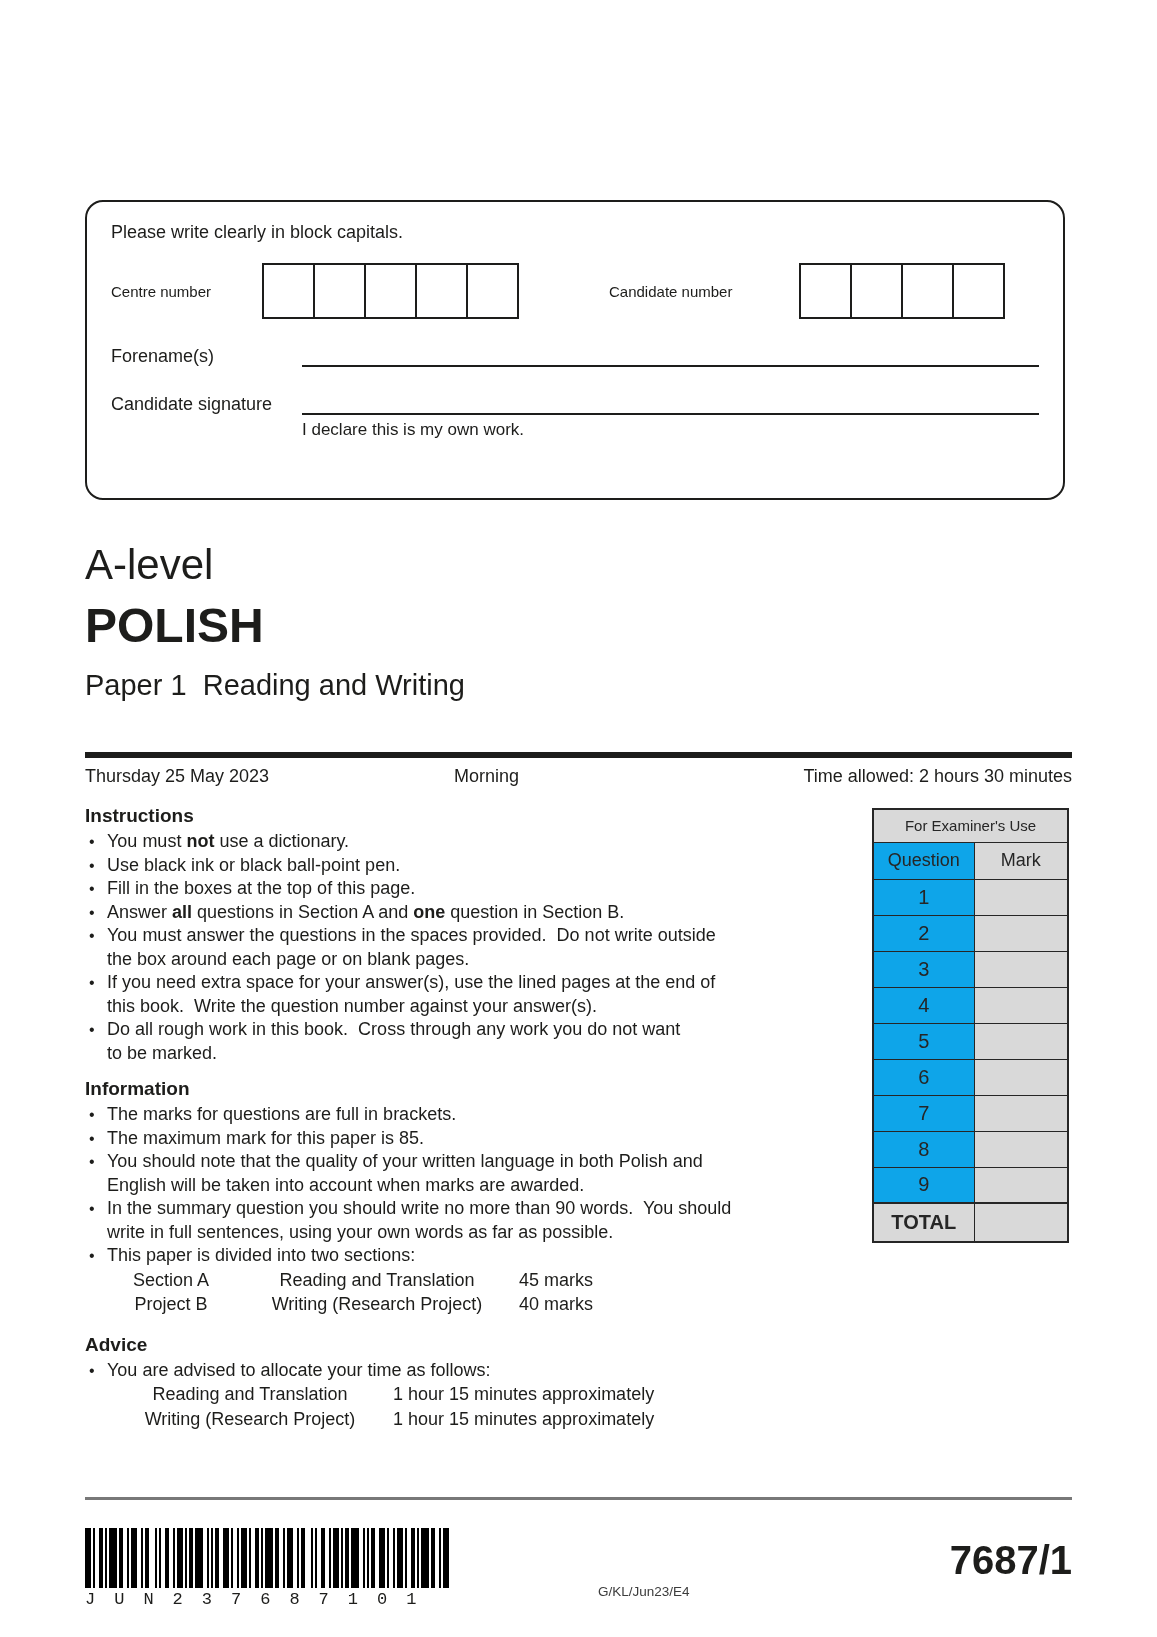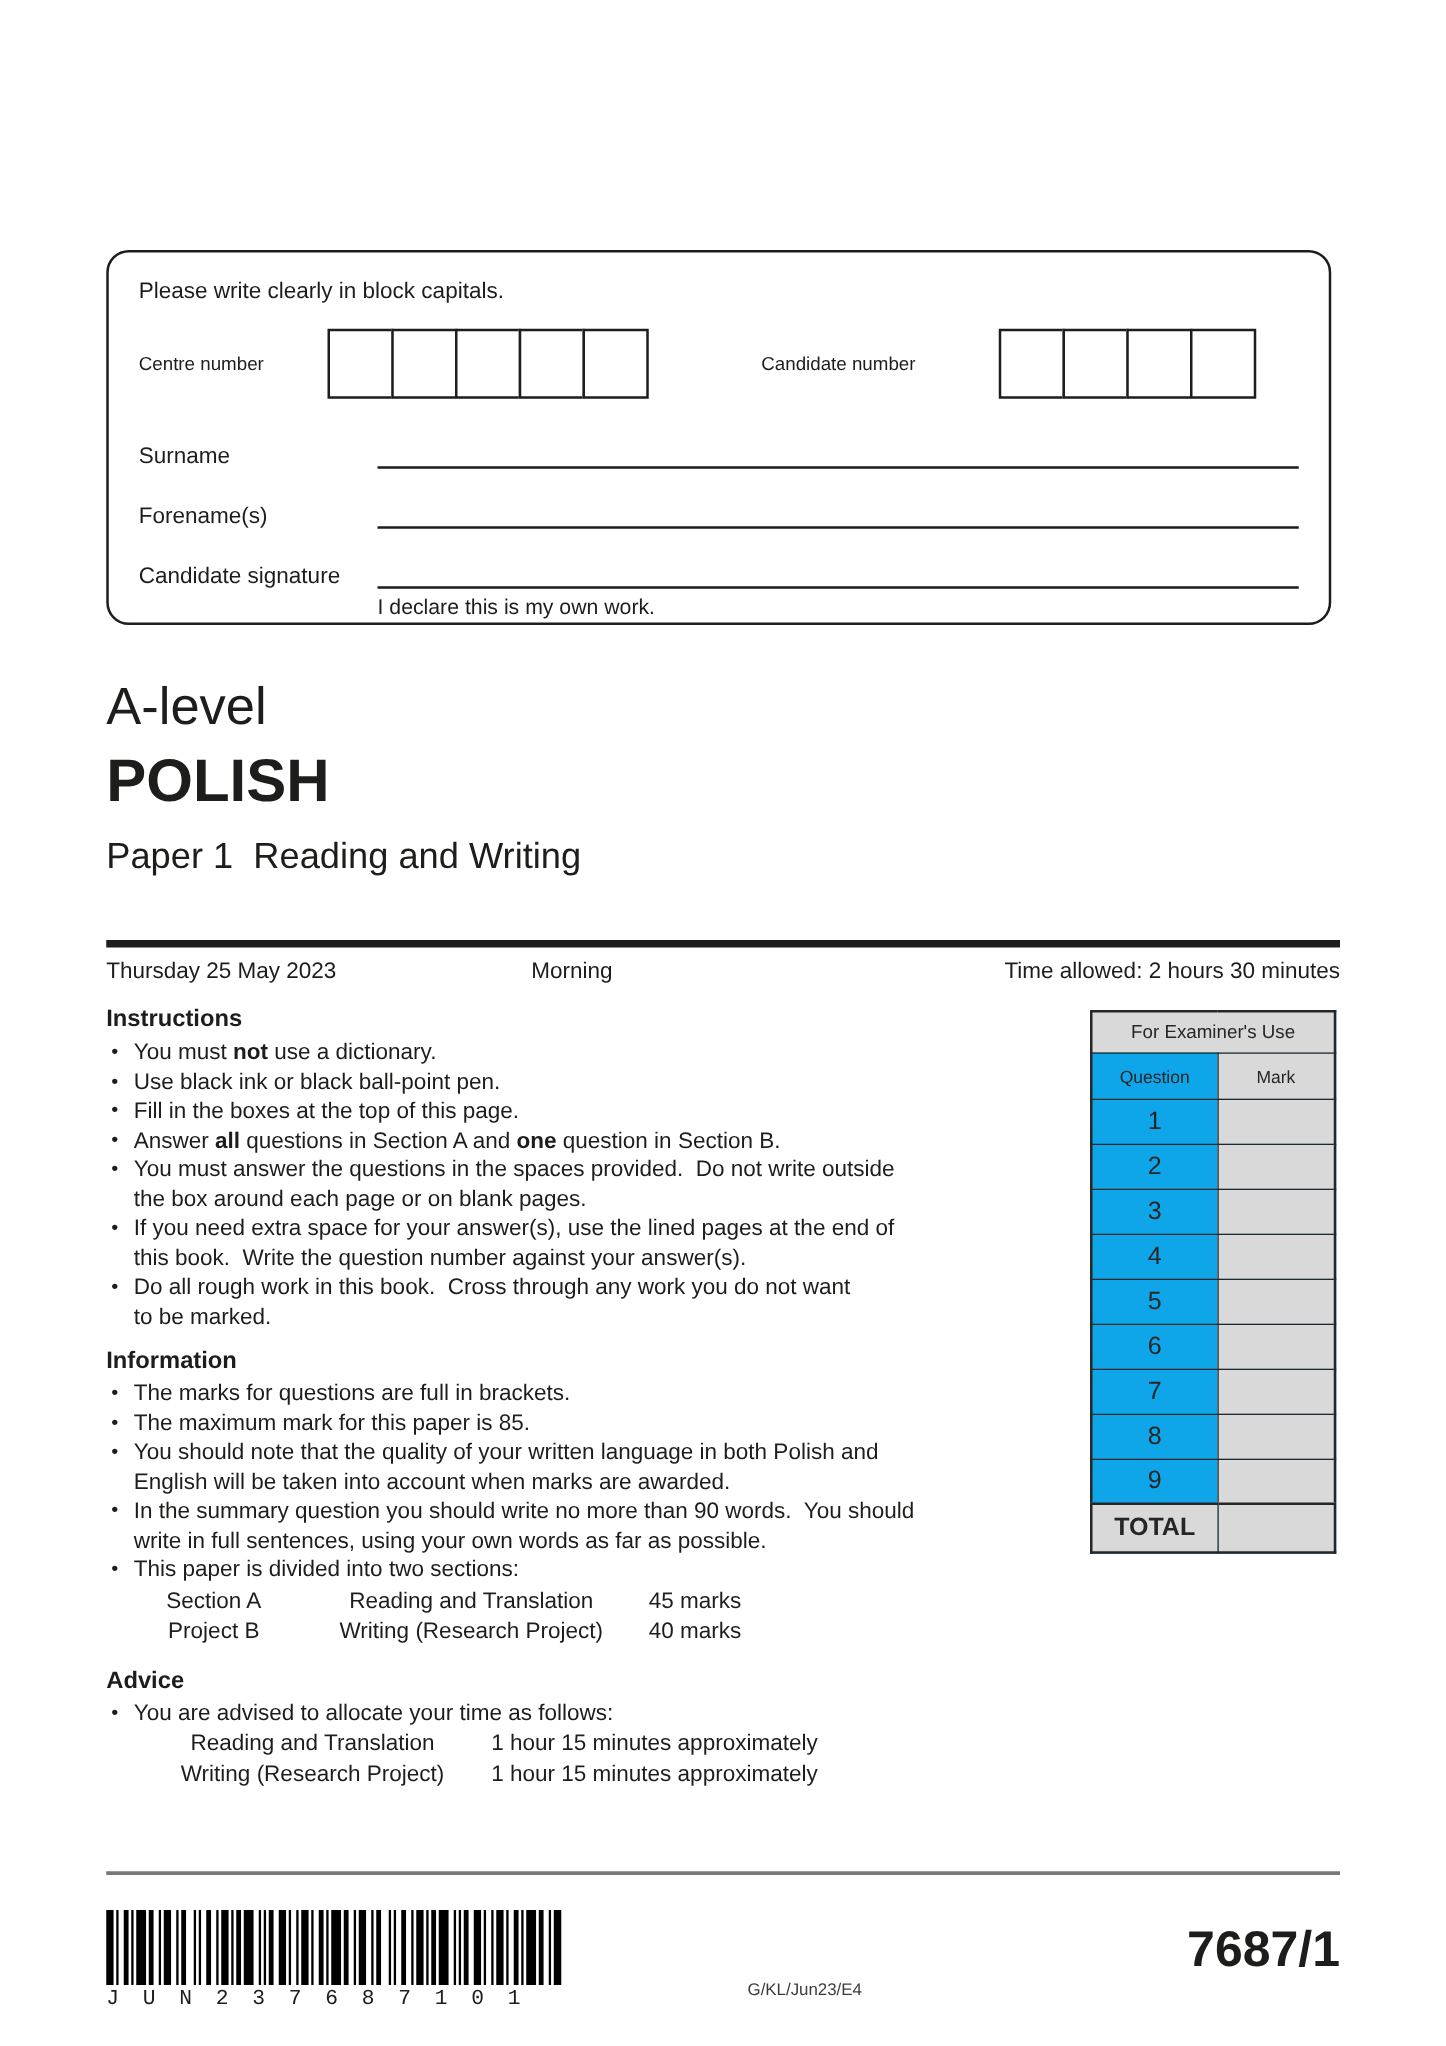--- a/index.html
+++ b/index.html
@@ -33,21 +33,21 @@
   .write-line{ flex:1; border-bottom:2.5px solid var(--ink); height:24px; }
   .declaration{ margin-left:191px; margin-top:5px; font-size:17px; }
   
   .qualification{ position:absolute; left:85px; top:544px; font-size:42px; font-weight:400; line-height:1; }
   .subject{ position:absolute; left:85px; top:602px; font-size:48px; font-weight:700; line-height:1; }
   .paper-title{ position:absolute; left:85px; top:670px; font-size:29px; font-weight:400; line-height:1.1; white-space:pre-wrap; }
   .rule-thick{ position:absolute; left:85px; top:752px; width:987px; height:6px; background:var(--ink); }
   
   .exam-row{ position:absolute; left:85px; top:766px; width:987px; display:flex; font-size:18px; line-height:1.2; }
   .exam-date{ width:340px; }
-  .exam-session{ width:190px; }
+  .exam-session{ width:190px;margin-left:29px; }
   .exam-time{ margin-left:auto; white-space:pre-wrap; }
   
   .content{ position:absolute; left:85px; top:804px; width:987px; }
   .left-col{ width:752px; }
   .sec-heading{ font-size:19px; font-weight:700; line-height:24px; }
   .sec-heading.mt1{ margin-top:12px; }
   .sec-heading.mt2{ margin-top:16px; }
   ul.bullets{ list-style:none; margin-top:2px; }
   .bullet-item{ position:relative; padding-left:22px; font-size:18px; line-height:23.5px; }
   .marker{ position:absolute; left:4px; top:0; font-size:16px; }
@@ -56,21 +56,21 @@
   .sub-rows{ margin-left:22px;text-align:center; }
   .sec-row{ display:flex; font-size:18px; line-height:24.5px; white-space:pre-wrap; }
   .sec-name{ width:128px; }
   .sec-desc{ width:284px; }
   .adv-activity{ width:286px; }
   
   .examiner{ position:absolute; left:787px; top:4px; }
   table.ex-table{ border-collapse:collapse; border:2.5px solid #262626; background:#0ea5e9; }
   .ex-table th,.ex-table td{ border:1.5px solid #262626; text-align:center; color:#262626; }
   .ex-title-cell{ height:33px; font-size:15px; font-weight:400; background:var(--shade); }
-  .ex-colhead{ height:37px; font-size:14px; font-weight:400; }
+  .ex-colhead{ height:37px; font-size:18px; font-weight:400; }
   .ex-table .q{ width:101px; }
   .ex-table .m{ width:94px; }
   .ex-table td.q{ height:36px; font-size:20px; }
   .shade{ background:var(--shade); }
   .total-row td{ border-top:2.5px solid #262626; height:39px; font-size:17px; font-weight:700; }
   
   .footer-rule{ position:absolute; left:85px; top:1497px; width:987px; height:3px; background:var(--rule); }
   .barcode{ position:absolute; left:85px; top:1528px; }
   .barcode-bars{ font-size:0; height:60px; }
   .barcode-bars span{ display:inline-block; height:60px; }
@@ -98,24 +98,20 @@
           <div class="num-box"></div>
         </div>
       <span class="num-label cand">Candidate number</span>
       <div class="boxes" id="candidate-boxes">
           <div class="num-box"></div>
           <div class="num-box"></div>
           <div class="num-box"></div>
           <div class="num-box"></div>
         </div>
     </div>
-    <div class="field-row first">
-      <span class="field-label">Surname</span>
-      <span class="write-line"></span>
-    </div>
     <div class="field-row">
       <span class="field-label">Forename(s)</span>
       <span class="write-line"></span>
     </div>
     <div class="field-row">
       <span class="field-label">Candidate signature</span>
       <span class="write-line"></span>
     </div>
     <div class="declaration">I declare this is my own work.</div>
   </section>

